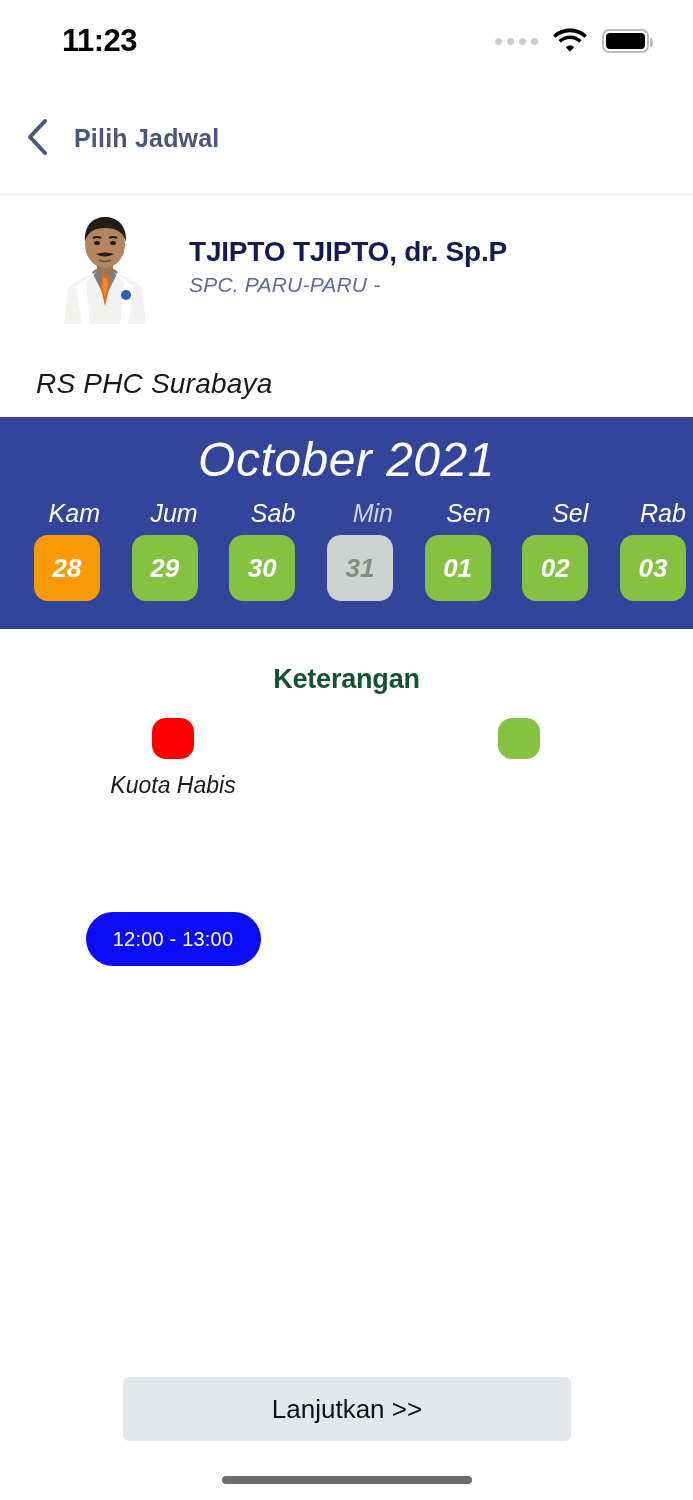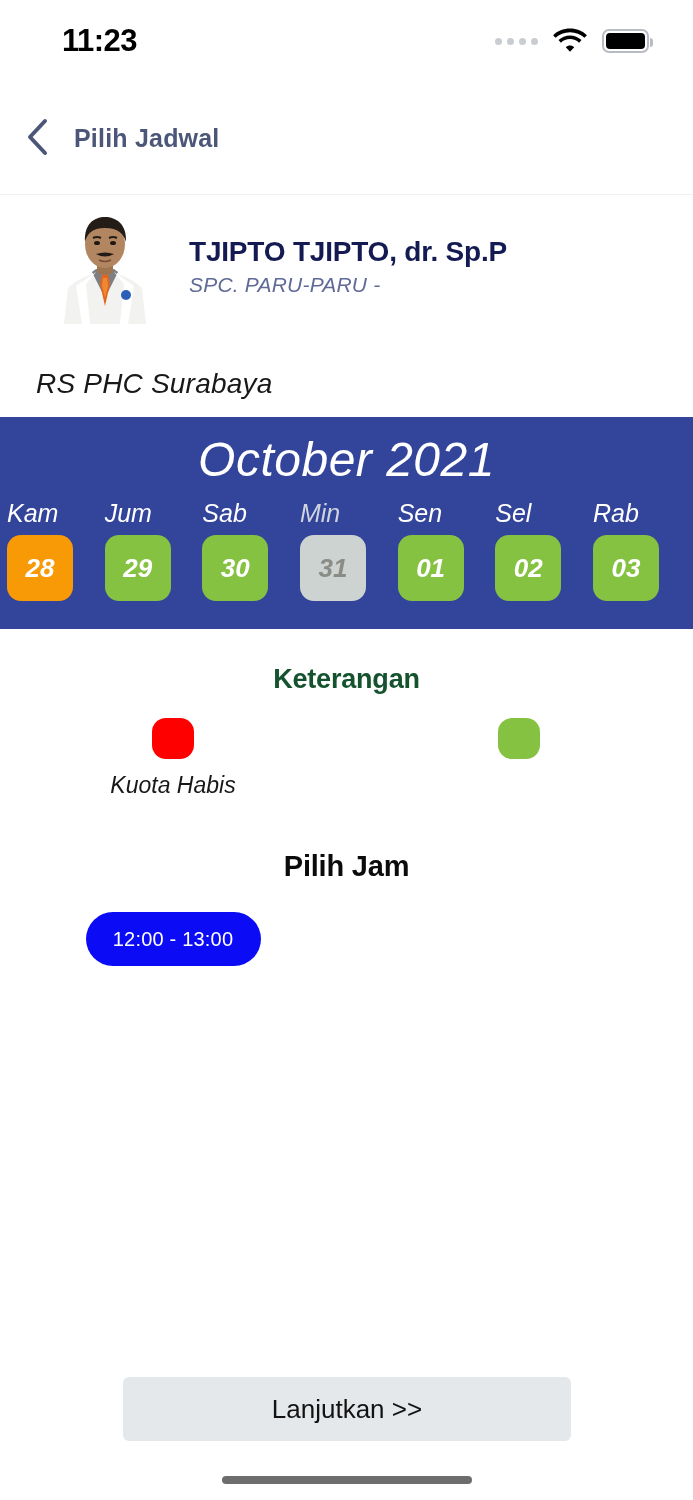--- a/index.html
+++ b/index.html
@@ -156,21 +156,21 @@
   }
   .cal-days {
     display: flex;
     justify-content: space-between;
     padding: 12px 7px 0 7px;
   }
   .cal-day {
     width: 93px;
     display: flex;
     flex-direction: column;
-    align-items: flex-start;
+    align-items: flex-end;
     cursor: pointer;
   }
   .cal-dow {
     font-size: 25px;
     font-style: italic;
     font-weight: 300;
     color: #ffffff;
     margin-bottom: 7px;
   }
   .cal-dow.muted { color: #cfd4de; }
@@ -416,21 +416,20 @@
   <div class="legend-row">
     <div class="legend-item">
       <div class="legend-dot red"></div>
       <div class="legend-label">Kuota Habis</div>
     </div>
     <div class="legend-item">
       <div class="legend-dot green"></div>
     </div>
   </div>
 
-  <div class="hours-title">Pilih Jam</div>
   <div class="hours-row">
     <div class="hours-cell">
       <div class="hour-pill selected">12:00 - 13:00</div>
     </div>
   </div>
 
   <button class="continue-btn">Lanjutkan &gt;&gt;</button>
 
   <div class="home-indicator"></div>
 

